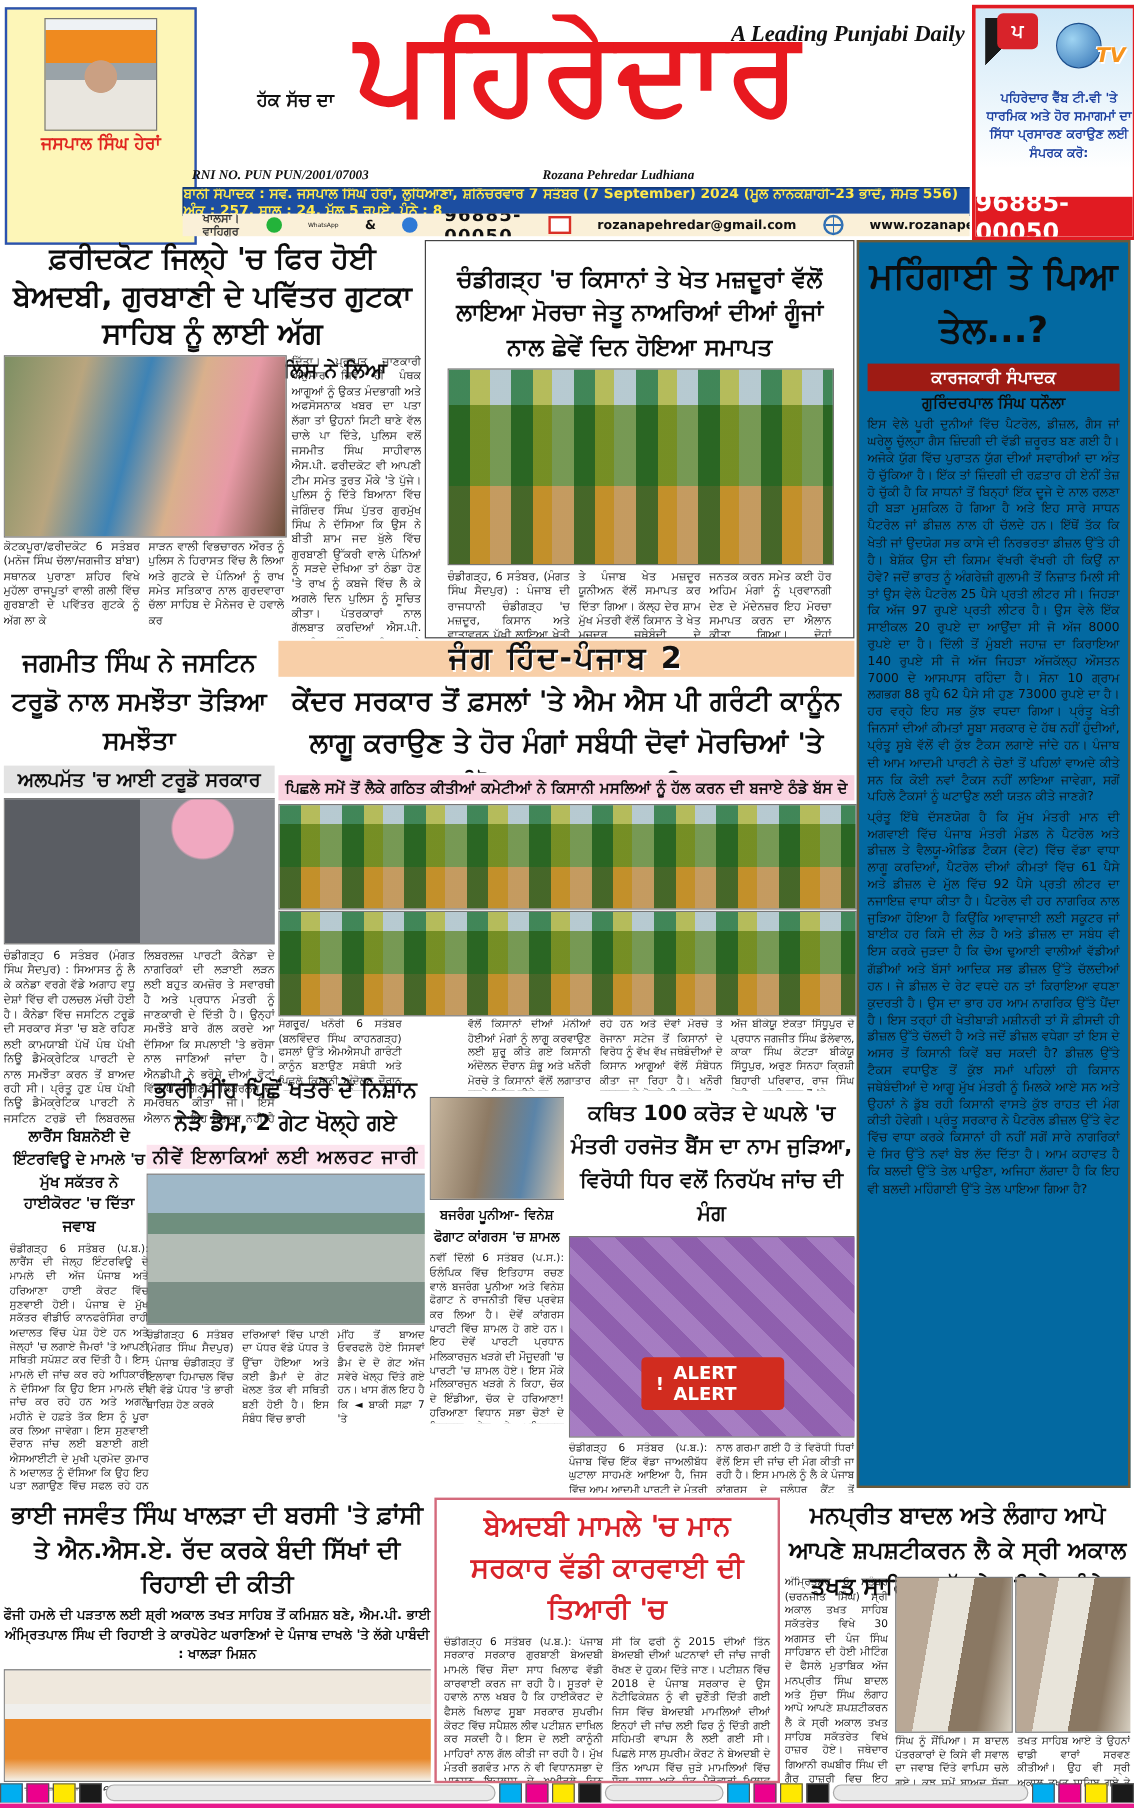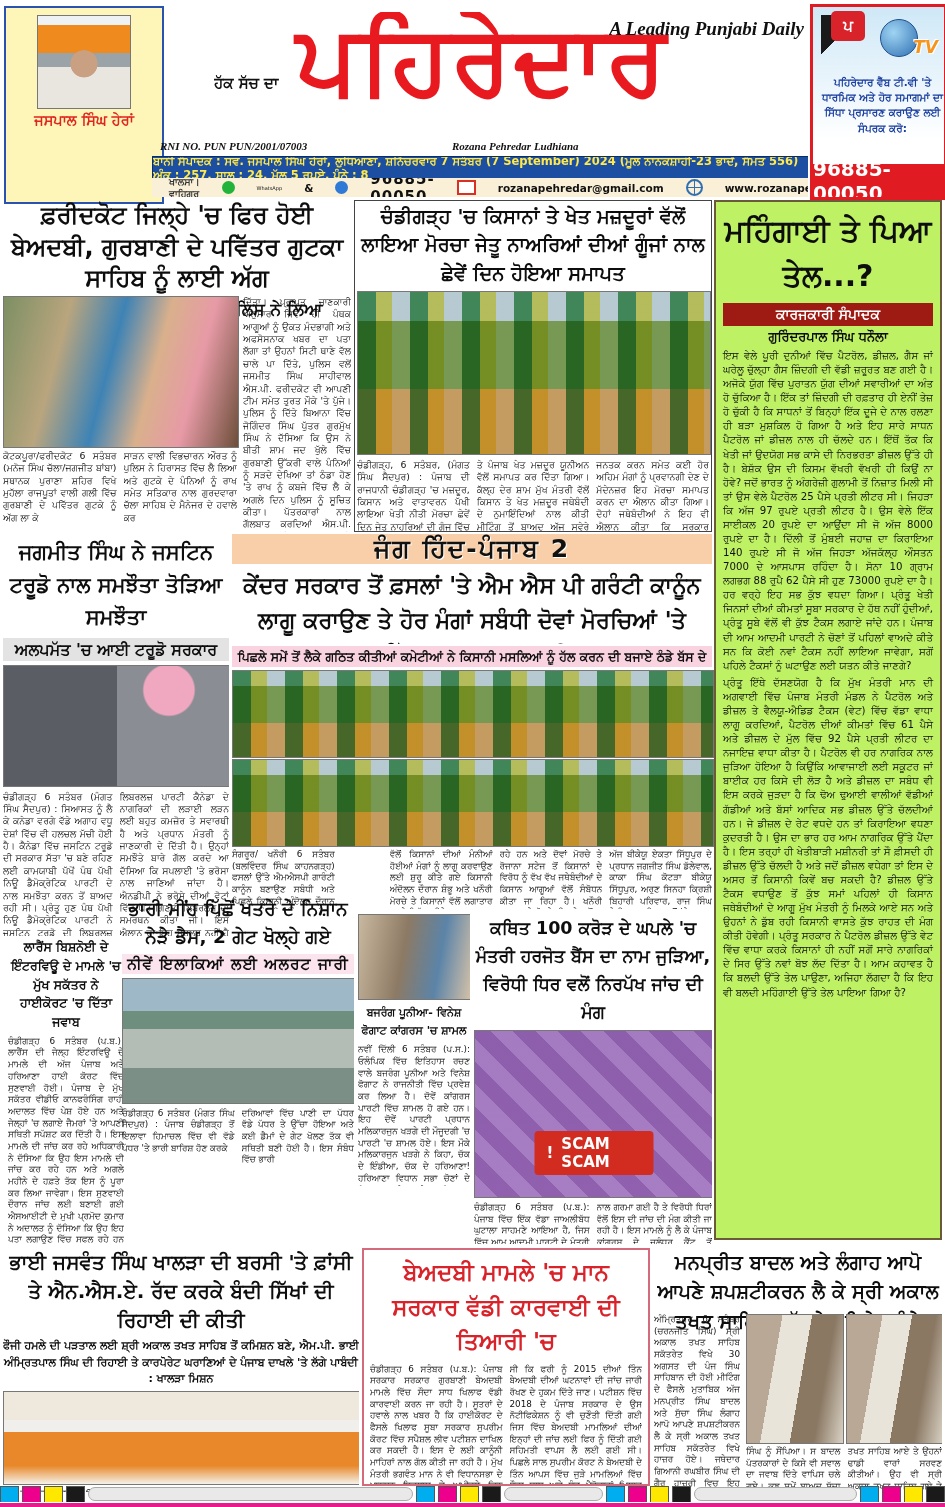--- a/index.html
+++ b/index.html
@@ -48,21 +48,21 @@
 
   
   .hl{font-family:"DejaVu Sans",sans-serif;font-weight:bold;color:#0d0d0d;}
   .body-txt{font-size:9.3px;line-height:1.33;color:#101010;}
   .colwrap{display:flex;gap:7px;}
   .colwrap>div{flex:1;overflow:hidden;}
   .subbar-gray{background:#e3e3e3;}
   .subbar-pink{background:#f9d3e0;}
   .subbar-rose{background:#fce4ee;}
   .peach{background:#f8cfa8;}
-  .ed-box{background:#bef264;border:2px solid #6b5a3a;padding:6px 7px;}
+  .ed-box{background:#0369a1;border:2px solid #6b5a3a;padding:6px 7px;}
   .ed-role{background:#9e1b14;color:#fff;font-weight:bold;font-size:14px;height:23px;
            display:flex;align-items:center;justify-content:center;margin:5px 0 3px 0;}
   .red-box{border:2px solid #d46a7c;padding:5px 6px;}
   .red-hl{color:#d8232a;}
 
   
   .ph{border:1px solid #777;}
   .ph-faridkot{background:linear-gradient(105deg,#7d8f63 0%,#b9a57e 25%,#3e83b5 45%,#d9b08c 62%,#e79aa6 78%,#6c4f3a 100%);}
   .ph-crowd{background:repeating-linear-gradient(90deg,rgba(46,139,58,.8) 0 18px,rgba(244,222,74,.85) 18px 34px,rgba(246,241,226,.8) 34px 52px),
             linear-gradient(#bcd3e6 0 18%,#7aa05c 18% 60%,#caa26a 60% 100%);background-blend-mode:multiply;}
@@ -130,21 +130,21 @@
     <div class="hl ctr" style="font-size:24px;line-height:1.32;">ਫ਼ਰੀਦਕੋਟ ਜਿਲ੍ਹੇ 'ਚ ਫਿਰ ਹੋਈ ਬੇਅਦਬੀ, ਗੁਰਬਾਣੀ ਦੇ ਪਵਿੱਤਰ ਗੁਟਕਾ ਸਾਹਿਬ ਨੂੰ ਲਾਈ ਅੱਗ</div>
     <div class="hl ctr" style="font-size:17px;margin-top:4px;">ਬੇਅਦਬੀ ਕਰਨ ਵਾਲੀ ਔਰਤ ਨੂੰ ਪੁਲਿਸ ਨੇ ਲਿਆ ਹਿਰਾਸਤ 'ਚ</div>
     <div class="abs ph ph-faridkot" style="left:0;top:96px;width:234px;height:150px;"></div>
     <div class="abs body-txt jst" style="left:240px;top:96px;width:108px;height:236px;">ਦਿੱਤਾ। ਪ੍ਰਾਪਤ ਜਾਣਕਾਰੀ ਅਨੁਸਾਰ ਜਿਵੇਂ ਹੀ ਪੰਥਕ ਆਗੂਆਂ ਨੂੰ ਉਕਤ ਮੰਦਭਾਗੀ ਅਤੇ ਅਫਸੋਸਨਾਕ ਖਬਰ ਦਾ ਪਤਾ ਲੱਗਾ ਤਾਂ ਉਹਨਾਂ ਸਿਟੀ ਥਾਣੇ ਵੱਲ ਚਾਲੇ ਪਾ ਦਿੱਤੇ, ਪੁਲਿਸ ਵਲੋਂ ਜਸਮੀਤ ਸਿੰਘ ਸਾਹੀਵਾਲ ਐਸ.ਪੀ. ਫਰੀਦਕੋਟ ਵੀ ਆਪਣੀ ਟੀਮ ਸਮੇਤ ਤੁਰਤ ਮੌਕੇ 'ਤੇ ਪੁੱਜੇ। ਪੁਲਿਸ ਨੂੰ ਦਿੱਤੇ ਬਿਆਨਾ ਵਿੱਚ ਜੋਗਿੰਦਰ ਸਿੰਘ ਪੁੱਤਰ ਗੁਰਮੁੱਖ ਸਿੰਘ ਨੇ ਦੱਸਿਆ ਕਿ ਉਸ ਨੇ ਬੀਤੀ ਸ਼ਾਮ ਜਦ ਖੁੱਲੇ ਵਿੱਚ ਗੁਰਬਾਣੀ ਉੱਕਰੀ ਵਾਲੇ ਪੰਨਿਆਂ ਨੂੰ ਸੜਦੇ ਦੇਖਿਆ ਤਾਂ ਠੰਡਾ ਹੋਣ 'ਤੇ ਰਾਖ ਨੂੰ ਕਬਜੇ ਵਿੱਚ ਲੈ ਕੇ ਅਗਲੇ ਦਿਨ ਪੁਲਿਸ ਨੂੰ ਸੂਚਿਤ ਕੀਤਾ। ਪੱਤਰਕਾਰਾਂ ਨਾਲ ਗੱਲਬਾਤ ਕਰਦਿਆਂ ਐਸ.ਪੀ. ਜਸਮੀਤ ਸਿੰਘ ਸਾਹੀਵਾਲ ਨੇ ਦੱਸਿਆ ਕਿ ਅਮਨਦੀਪ ◄ ਬਾਕੀ ਸਫ਼ਾ 7 'ਤੇ</div>
     <div class="abs colwrap" style="left:0;top:250px;width:234px;height:82px;">
       <div class="body-txt jst">ਕੋਟਕਪੂਰਾ/ਫਰੀਦਕੋਟ 6 ਸਤੰਬਰ (ਮਨੋਜ ਸਿੰਘ ਚੱਲਾ/ਜਗਜੀਤ ਬਾਂਬਾ) ਸਥਾਨਕ ਪੁਰਾਣਾ ਸ਼ਹਿਰ ਵਿਖੇ ਮੁਹੱਲਾ ਰਾਜਪੂਤਾਂ ਵਾਲੀ ਗਲੀ ਵਿੱਚ ਗੁਰਬਾਣੀ ਦੇ ਪਵਿੱਤਰ ਗੁਟਕੇ ਨੂੰ ਅੱਗ ਲਾ ਕੇ</div>
       <div class="body-txt jst">ਸਾੜਨ ਵਾਲੀ ਵਿਭਚਾਰਨ ਔਰਤ ਨੂੰ ਪੁਲਿਸ ਨੇ ਹਿਰਾਸਤ ਵਿੱਚ ਲੈ ਲਿਆ ਅਤੇ ਗੁਟਕੇ ਦੇ ਪੰਨਿਆਂ ਨੂੰ ਰਾਖ ਸਮੇਤ ਸਤਿਕਾਰ ਨਾਲ ਗੁਰਦਵਾਰਾ ਚੱਲਾ ਸਾਹਿਬ ਦੇ ਮੈਨੇਜਰ ਦੇ ਹਵਾਲੇ ਕਰ</div>
     </div>
   </div>
 
-  <div class="abs" style="left:354px;top:200px;width:358px;height:332px;border:1px solid #444;padding:2px;box-sizing:border-box;">
+  <div class="abs" style="left:354px;top:200px;width:358px;height:332px;border:1px solid #444;padding:18px;box-sizing:border-box;">
     <div class="hl ctr" style="font-size:19.5px;line-height:1.45;">ਚੰਡੀਗੜ੍ਹ 'ਚ ਕਿਸਾਨਾਂ ਤੇ ਖੇਤ ਮਜ਼ਦੂਰਾਂ ਵੱਲੋਂ ਲਾਇਆ ਮੋਰਚਾ ਜੇਤੂ ਨਾਅਰਿਆਂ ਦੀਆਂ ਗੂੰਜਾਂ ਨਾਲ ਛੇਵੇਂ ਦਿਨ ਹੋਇਆ ਸਮਾਪਤ</div>
     <div class="ph ph-crowd" style="width:100%;height:162px;margin-top:3px;"></div>
     <div class="colwrap" style="margin-top:4px;height:88px;">
       <div class="body-txt jst">ਚੰਡੀਗੜ੍ਹ, 6 ਸਤੰਬਰ, (ਮੰਗਤ ਸਿੰਘ ਸੈਦਪੁਰ) : ਪੰਜਾਬ ਦੀ ਰਾਜਧਾਨੀ ਚੰਡੀਗੜ੍ਹ 'ਚ ਮਜ਼ਦੂਰ, ਕਿਸਾਨ ਅਤੇ ਵਾਤਾਵਰਨ ਪੱਖੀ ਲਾਇਆ ਖੇਤੀ ਨੀਤੀ ਮੋਰਚਾ ਛੇਵੇਂ ਦਿਨ ਜੇਤੂ ਨਾਹਰਿਆਂ ਦੀ ਗੂੰਜ ਵਿੱਚ ਭਾਰਤੀ ਕਿਸਾਨ ਯੂਨੀਅਨ (ਏਕਤਾ ਉਗਰਾਹਾਂ)</div>
       <div class="body-txt jst">ਤੇ ਪੰਜਾਬ ਖੇਤ ਮਜ਼ਦੂਰ ਯੂਨੀਅਨ ਵੱਲੋਂ ਸਮਾਪਤ ਕਰ ਦਿੱਤਾ ਗਿਆ। ਕੱਲ੍ਹ ਦੇਰ ਸ਼ਾਮ ਮੁੱਖ ਮੰਤਰੀ ਵੱਲੋਂ ਕਿਸਾਨ ਤੇ ਖੇਤ ਮਜ਼ਦੂਰ ਜਥੇਬੰਦੀ ਦੇ ਨੁਮਾਇੰਦਿਆਂ ਨਾਲ ਕੀਤੀ ਮੀਟਿੰਗ ਤੋਂ ਬਾਅਦ ਅੱਜ ਸਵੇਰੇ ਦੋਹਾਂ ਜਥੇਬੰਦੀਆਂ ਵੱਲੋਂ ਸਰਕਾਰ ਦੁਆਰਾ 30 ਸਤੰਬਰ ਤੱਕ ਖੇਤੀ ਨੀਤੀ</div>
       <div class="body-txt jst">ਜਨਤਕ ਕਰਨ ਸਮੇਤ ਕਈ ਹੋਰ ਅਹਿਮ ਮੰਗਾਂ ਨੂੰ ਪ੍ਰਵਾਨਗੀ ਦੇਣ ਦੇ ਮੱਦੇਨਜ਼ਰ ਇਹ ਮੋਰਚਾ ਸਮਾਪਤ ਕਰਨ ਦਾ ਐਲਾਨ ਕੀਤਾ ਗਿਆ। ਦੋਹਾਂ ਜਥੇਬੰਦੀਆਂ ਨੇ ਇਹ ਵੀ ਐਲਾਨ ਕੀਤਾ ਕਿ ਸਰਕਾਰ ਦੁਆਰਾ ਜਾਰੀ ਕੀਤੀ ◄ ਬਾਕੀ ਸਫ਼ਾ 7 'ਤੇ</div>
     </div>
   </div>
 
   <div class="abs ed-box" style="left:714px;top:200px;width:228px;height:1040px;box-sizing:border-box;">
@@ -182,35 +182,36 @@
     <div class="body-txt jst" style="font-size:8.8px;margin-top:4px;height:232px;overflow:hidden;">ਚੰਡੀਗੜ੍ਹ 6 ਸਤੰਬਰ (ਪ.ਬ.): ਲਾਰੈਂਸ ਦੀ ਜੇਲ੍ਹ ਇੰਟਰਵਿਊ ਦੇ ਮਾਮਲੇ ਦੀ ਅੱਜ ਪੰਜਾਬ ਅਤੇ ਹਰਿਆਣਾ ਹਾਈ ਕੋਰਟ ਵਿੱਚ ਸੁਣਵਾਈ ਹੋਈ। ਪੰਜਾਬ ਦੇ ਮੁੱਖ ਸਕੱਤਰ ਵੀਡੀਓ ਕਾਨਫਰੰਸਿੰਗ ਰਾਹੀਂ ਅਦਾਲਤ ਵਿੱਚ ਪੇਸ਼ ਹੋਏ ਹਨ ਅਤੇ ਜੇਲ੍ਹਾਂ 'ਚ ਲਗਾਏ ਜੈਮਰਾਂ 'ਤੇ ਆਪਣੀ ਸਥਿਤੀ ਸਪੱਸ਼ਟ ਕਰ ਦਿੱਤੀ ਹੈ। ਇਸ ਮਾਮਲੇ ਦੀ ਜਾਂਚ ਕਰ ਰਹੇ ਅਧਿਕਾਰੀ ਨੇ ਦੱਸਿਆ ਕਿ ਉਹ ਇਸ ਮਾਮਲੇ ਦੀ ਜਾਂਚ ਕਰ ਰਹੇ ਹਨ ਅਤੇ ਅਗਲੇ ਮਹੀਨੇ ਦੇ ਹਫ਼ਤੇ ਤੱਕ ਇਸ ਨੂੰ ਪੂਰਾ ਕਰ ਲਿਆ ਜਾਵੇਗਾ। ਇਸ ਸੁਣਵਾਈ ਦੌਰਾਨ ਜਾਂਚ ਲਈ ਬਣਾਈ ਗਈ ਐਸਆਈਟੀ ਦੇ ਮੁਖੀ ਪ੍ਰਮੋਦ ਕੁਮਾਰ ਨੇ ਅਦਾਲਤ ਨੂੰ ਦੱਸਿਆ ਕਿ ਉਹ ਇਹ ਪਤਾ ਲਗਾਉਣ ਵਿੱਚ ਸਫਲ ਰਹੇ ਹਨ ਕਿ ਇਹ ਇੰਟਰਵਿਊ ਕਿੱਥੋਂ ਹੋਈਆਂ ◄ ਬਾਕੀ ਸਫ਼ਾ 7 'ਤੇ</div>
   </div>
 
   <div class="abs" style="left:122px;top:895px;width:232px;height:310px;">
     <div class="hl ctr" style="font-size:18.5px;line-height:1.5;">ਭਾਰੀ ਮੀਂਹ ਪਿੱਛੋਂ ਖਤਰੇ ਦੇ ਨਿਸ਼ਾਨ ਨੇੜੇ ਡੈਮ, 2 ਗੇਟ ਖੋਲ੍ਹੇ ਗਏ</div>
     <div class="hl ctr subbar-rose" style="font-size:15.5px;margin-top:3px;padding:1px 0;letter-spacing:1px;">ਨੀਵੇਂ ਇਲਾਕਿਆਂ ਲਈ ਅਲਰਟ ਜਾਰੀ</div>
     <div class="ph ph-dam" style="width:100%;height:124px;margin-top:4px;"></div>
     <div class="colwrap" style="margin-top:4px;height:92px;">
       <div class="body-txt jst" style="font-size:8.8px;">ਚੰਡੀਗੜ੍ਹ 6 ਸਤੰਬਰ (ਮੰਗਤ ਸਿੰਘ ਸੈਦਪੁਰ) : ਪੰਜਾਬ ਚੰਡੀਗੜ੍ਹ ਤੋਂ ਇਲਾਵਾ ਹਿਮਾਚਲ ਵਿੱਚ ਵੀ ਵੱਡੇ ਪੱਧਰ 'ਤੇ ਭਾਰੀ ਬਾਰਿਸ਼ ਹੋਣ ਕਰਕੇ</div>
       <div class="body-txt jst" style="font-size:8.8px;">ਦਰਿਆਵਾਂ ਵਿੱਚ ਪਾਣੀ ਦਾ ਪੱਧਰ ਵੱਡੇ ਪੱਧਰ ਤੇ ਉੱਚਾ ਹੋਇਆ ਅਤੇ ਕਈ ਡੈਮਾਂ ਦੇ ਗੇਟ ਖੋਲਣ ਤੱਕ ਵੀ ਸਥਿਤੀ ਬਣੀ ਹੋਈ ਹੈ। ਇਸ ਸੰਬੰਧ ਵਿੱਚ ਭਾਰੀ</div>
+      <div class="body-txt jst" style="font-size:8.8px;">ਮੀਂਹ ਤੋਂ ਬਾਅਦ ਓਵਰਫਲੋ ਹੋਏ ਸਿਸਵਾਂ ਡੈਮ ਦੇ ਦੋ ਗੇਟ ਅੱਜ ਸਵੇਰੇ ਖੋਲ੍ਹ ਦਿੱਤੇ ਗਏ ਹਨ। ਖਾਸ ਗੱਲ ਇਹ ਹੈ ਕਿ ◄ ਬਾਕੀ ਸਫ਼ਾ 7 'ਤੇ</div>
     </div>
   </div>
 
   <div class="abs" style="left:358px;top:914px;width:112px;height:330px;">
     <div class="ph ph-punia" style="width:100%;height:84px;"></div>
     <div class="hl ctr" style="font-size:11px;line-height:1.65;margin-top:4px;">ਬਜਰੰਗ ਪੂਨੀਆ- ਵਿਨੇਸ਼ ਫੋਗਾਟ ਕਾਂਗਰਸ 'ਚ ਸ਼ਾਮਲ</div>
     <div class="body-txt jst" style="font-size:8.8px;margin-top:4px;height:142px;overflow:hidden;">ਨਵੀਂ ਦਿੱਲੀ 6 ਸਤੰਬਰ (ਪ.ਸ.): ਓਲੰਪਿਕ ਵਿੱਚ ਇਤਿਹਾਸ ਰਚਣ ਵਾਲੇ ਬਜਰੰਗ ਪੂਨੀਆ ਅਤੇ ਵਿਨੇਸ਼ ਫੋਗਾਟ ਨੇ ਰਾਜਨੀਤੀ ਵਿੱਚ ਪ੍ਰਵੇਸ਼ ਕਰ ਲਿਆ ਹੈ। ਦੋਵੇਂ ਕਾਂਗਰਸ ਪਾਰਟੀ ਵਿੱਚ ਸ਼ਾਮਲ ਹੋ ਗਏ ਹਨ। ਇਹ ਦੋਵੇਂ ਪਾਰਟੀ ਪ੍ਰਧਾਨ ਮਲਿਕਾਰਜੁਨ ਖੜਗੇ ਦੀ ਮੌਜੂਦਗੀ 'ਚ ਪਾਰਟੀ 'ਚ ਸ਼ਾਮਲ ਹੋਏ। ਇਸ ਮੌਕੇ ਮਲਿਕਾਰਜੁਨ ਖੜਗੇ ਨੇ ਕਿਹਾ, ਚੱਕ ਦੇ ਇੰਡੀਆ, ਚੱਕ ਦੇ ਹਰਿਆਣਾ! ਹਰਿਆਣਾ ਵਿਧਾਨ ਸਭਾ ਚੋਣਾਂ ਦੇ ਵਿਚਕਾਰ ਦੇਸ਼ ਦੇ ਪਹਿਲਵਾਨ ਬਜਰੰਗ ਪੂਨੀਆ ◄ ਬਾਕੀ ਸਫ਼ਾ 7 'ਤੇ</div>
   </div>
 
   <div class="abs" style="left:474px;top:914px;width:238px;height:330px;">
     <div class="hl ctr" style="font-size:17.5px;line-height:1.6;">ਕਥਿਤ 100 ਕਰੋੜ ਦੇ ਘਪਲੇ 'ਚ ਮੰਤਰੀ ਹਰਜੋਤ ਬੈਂਸ ਦਾ ਨਾਮ ਜੁੜਿਆ, ਵਿਰੋਧੀ ਧਿਰ ਵਲੋਂ ਨਿਰਪੱਖ ਜਾਂਚ ਦੀ ਮੰਗ</div>
     <div class="ph ph-bains" style="position:relative;width:100%;height:166px;margin-top:4px;">
       <div class="scam-badge">
         <span class="scam-ex">!</span>
-        <span>SCAM SCAM</span>
+        <span>ALERT ALERT</span>
       </div>
     </div>
     <div class="colwrap" style="margin-top:4px;height:88px;">
       <div class="body-txt jst" style="font-size:8.8px;">ਚੰਡੀਗੜ੍ਹ 6 ਸਤੰਬਰ (ਪ.ਬ.): ਪੰਜਾਬ ਵਿੱਚ ਇੱਕ ਵੱਡਾ ਜਾਅਲੀਬੱਧ ਘੁਟਾਲਾ ਸਾਹਮਣੇ ਆਇਆ ਹੈ, ਜਿਸ ਵਿੱਚ ਆਮ ਆਦਮੀ ਪਾਰਟੀ ਦੇ ਮੰਤਰੀ ਹਰਜੋਤ ਬੈਂਸ ਅਤੇ ਉਨ੍ਹਾਂ ਦੀ ਪਤਨੀ ਐਸਪੀ ਜੋਤੀ ਯਾਦਵ ਦੇ ਨਾਮ ਕਥਿਤ ਤੌਰ 'ਤੇ ਜੁੜੇ ਹੋਏ ਹਨ। ਇਸ ਮਾਮਲੇ ਨੂੰ ਲੈ ਕੇ ਪੰਜਾਬ ਦੀ ਸਿਆਸਤ ਪੂਰੀ ਤਰ੍ਹਾਂ</div>
       <div class="body-txt jst" style="font-size:8.8px;">ਨਾਲ ਗਰਮਾ ਗਈ ਹੈ ਤੇ ਵਿਰੋਧੀ ਧਿਰਾਂ ਵੱਲੋਂ ਇਸ ਦੀ ਜਾਂਚ ਦੀ ਮੰਗ ਕੀਤੀ ਜਾ ਰਹੀ ਹੈ। ਇਸ ਮਾਮਲੇ ਨੂੰ ਲੈ ਕੇ ਪੰਜਾਬ ਕਾਂਗਰਸ ਦੇ ਜਲੰਧਰ ਕੈਂਟ ਤੋਂ ਵਿਧਾਇਕ ਪਰਗਟ ਸਿੰਘ ਨੇ ਕਿਹਾ ਕਿ, ਜਾਅਲੀਬੱਧ ਸੌਲ ਦੇ ਇੰਸਪੈਕਟਰ ਵੱਲੋਂ ਪੰਜਾਬ ਦੇ ਡੀ ਜੀਪੀ ਨੂੰ ਪੱਤਰ ਲਿਖ ਕੇ ਮੰਤਰੀ ਹਰਜੋਤ ਸਿੰਘ ◄ ਬਾਕੀ ਸਫ਼ਾ 7 'ਤੇ</div>
     </div>
   </div>
 
   <div class="abs" style="left:3px;top:1248px;width:356px;height:244px;">
     <div class="hl ctr" style="font-size:20px;line-height:1.45;">ਭਾਈ ਜਸਵੰਤ ਸਿੰਘ ਖਾਲੜਾ ਦੀ ਬਰਸੀ 'ਤੇ ਫ਼ਾਂਸੀ ਤੇ ਐਨ.ਐਸ.ਏ. ਰੱਦ ਕਰਕੇ ਬੰਦੀ ਸਿੱਖਾਂ ਦੀ ਰਿਹਾਈ ਦੀ ਕੀਤੀ</div>

